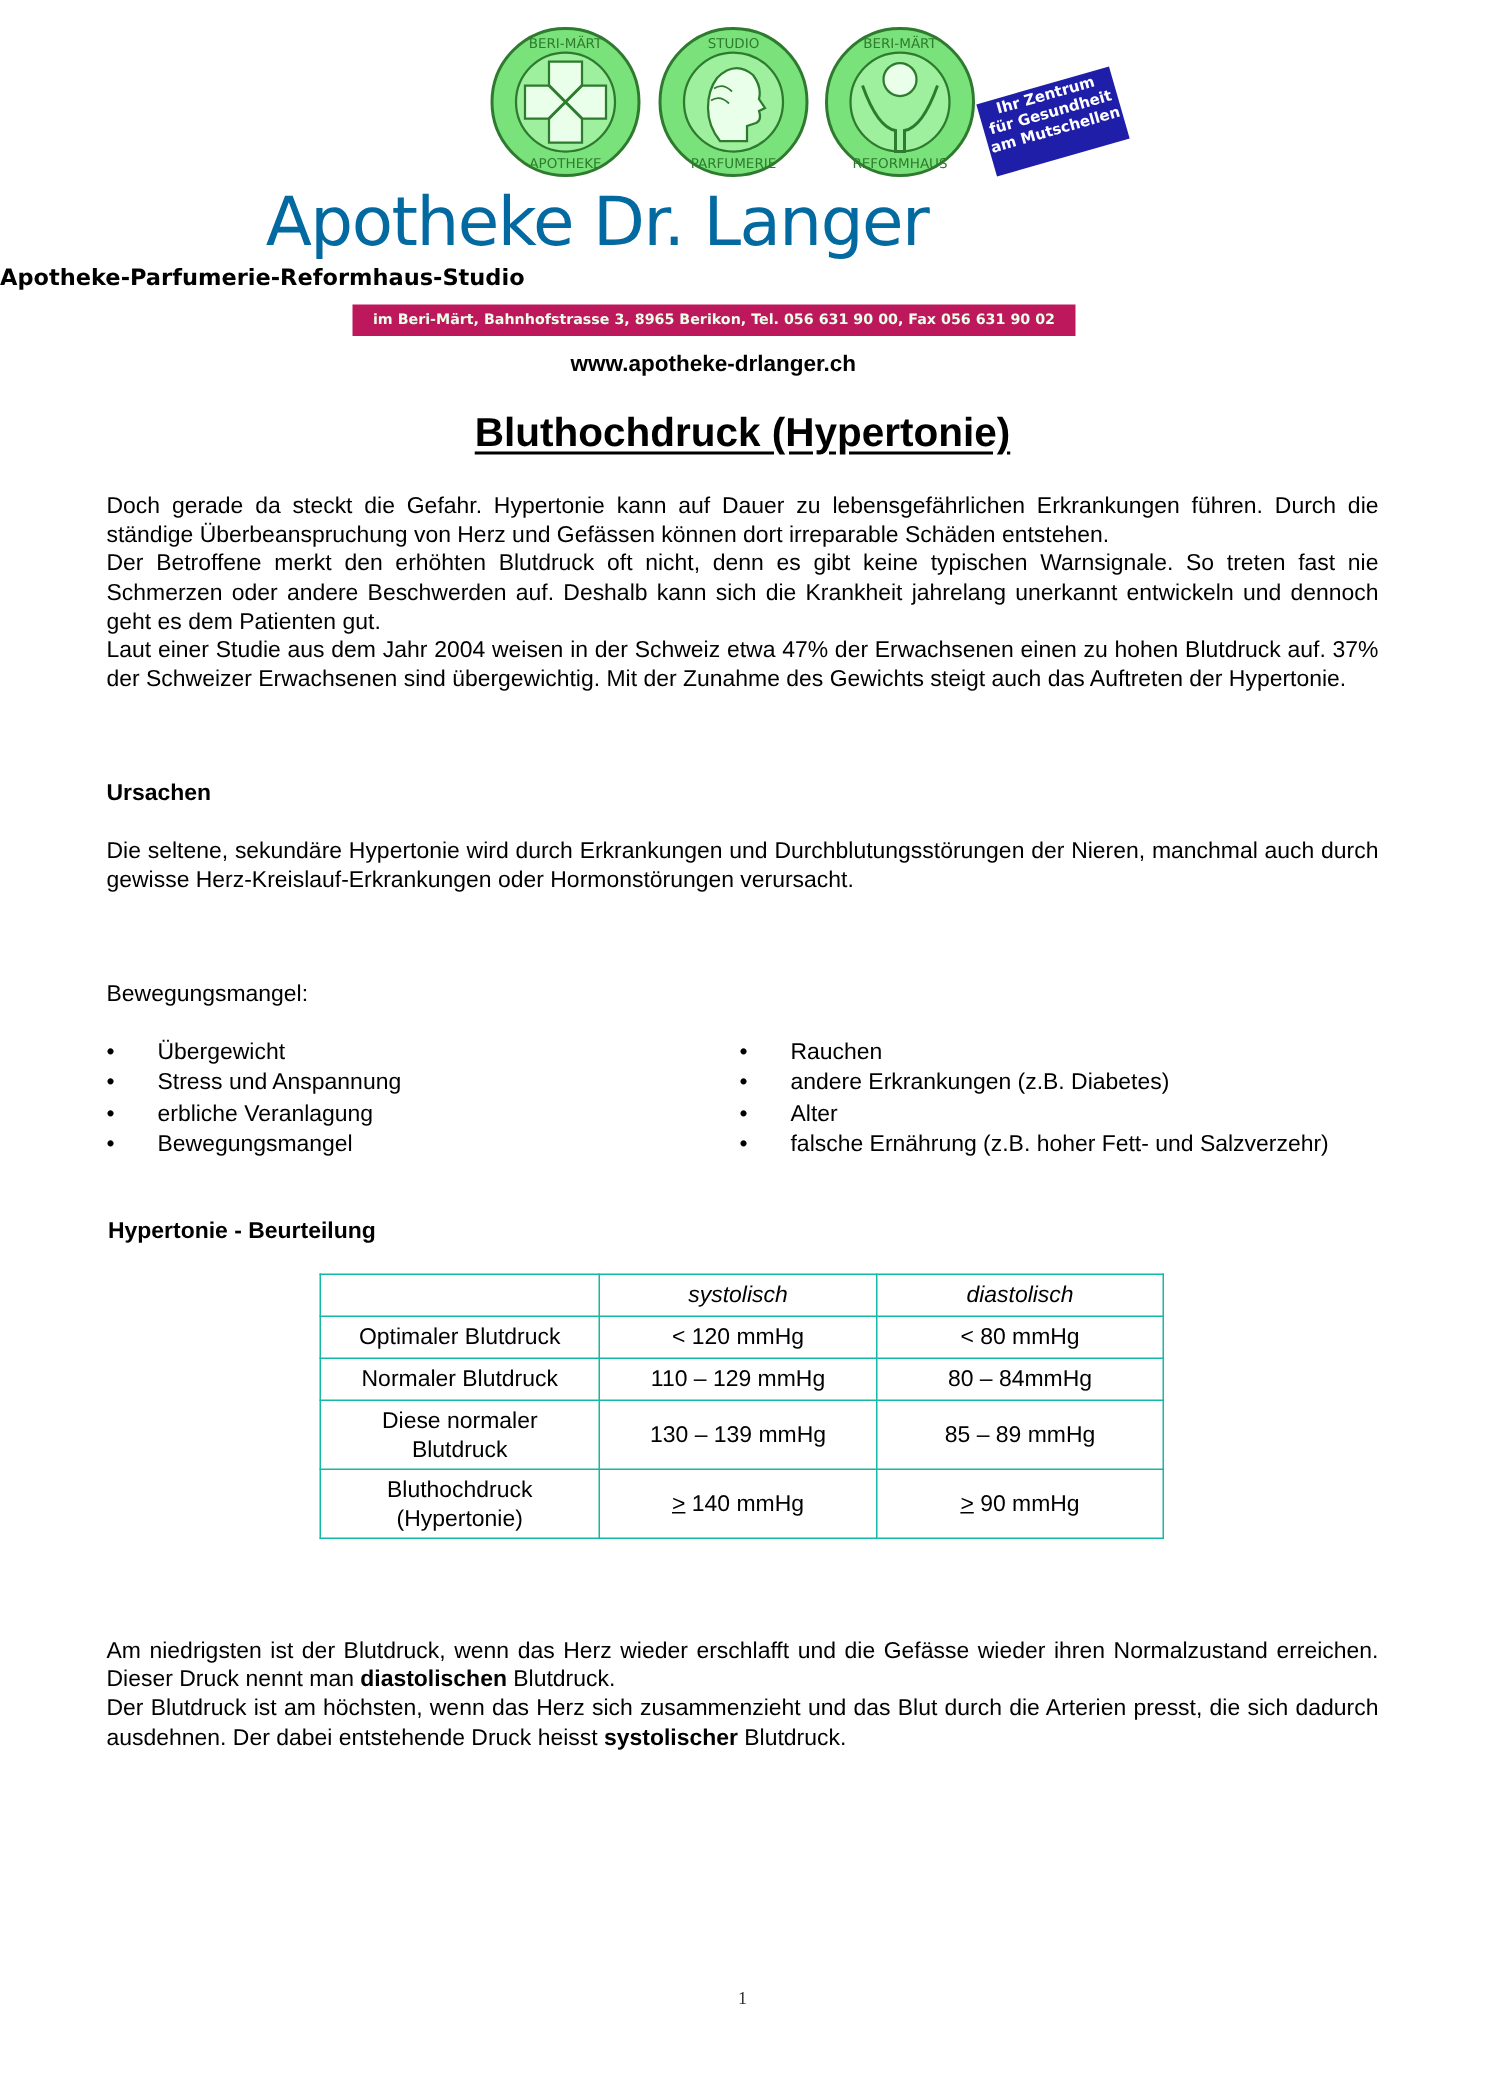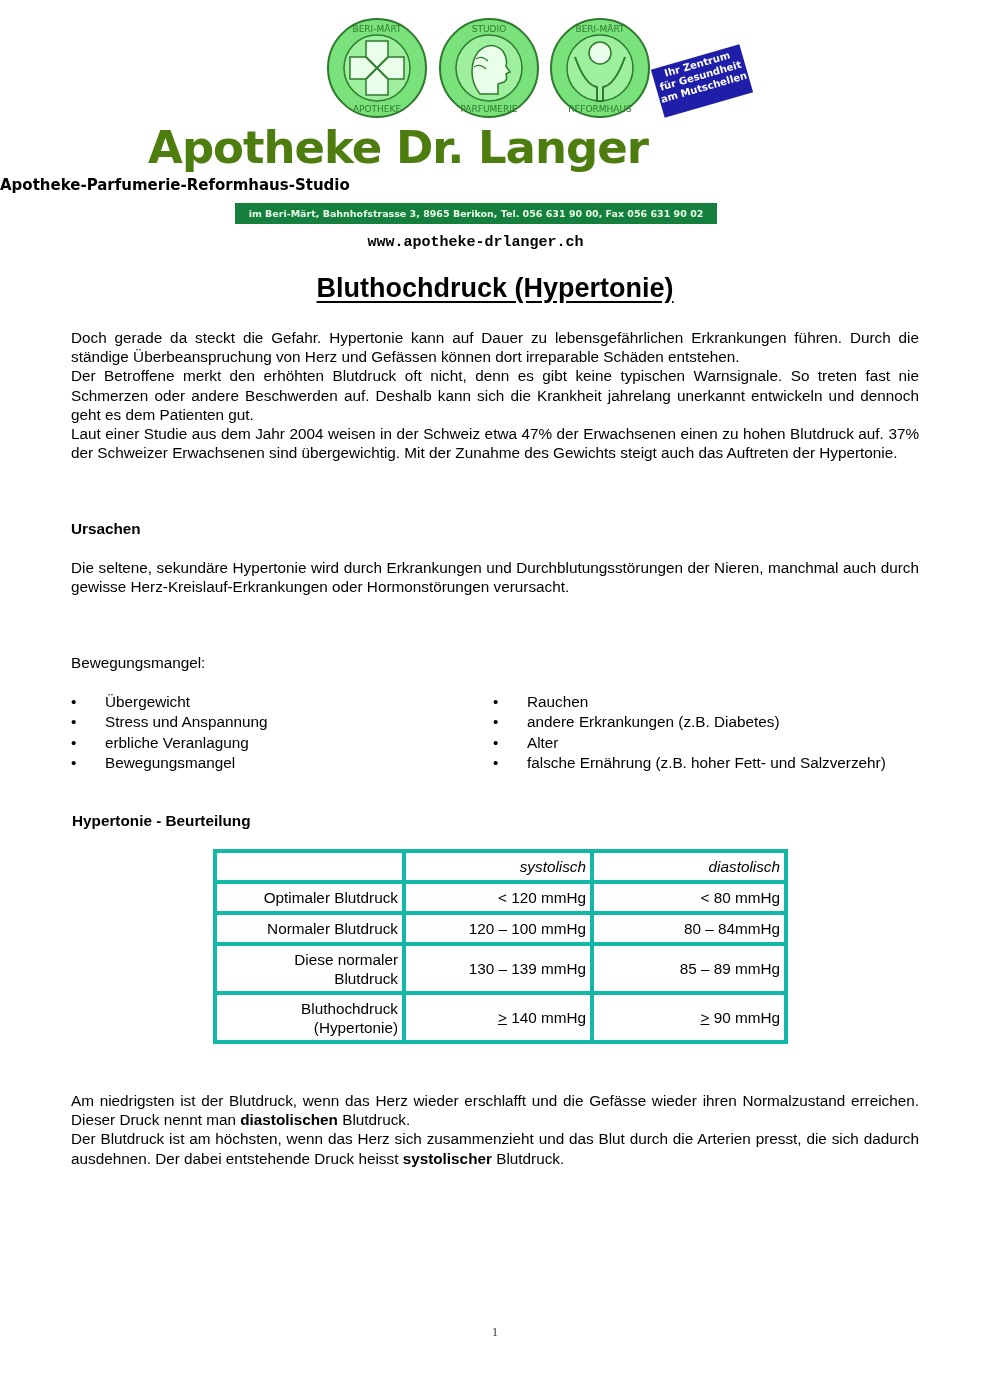--- a/index.html
+++ b/index.html
@@ -8,44 +8,44 @@
 
   
   .logos { position:absolute; top:17px; left:326px; width:430px; height:108px; }
   .logo { position:absolute; top:0; width:102px; height:102px; }
   .logo svg { width:102px; height:102px; }
   .badge { position:absolute; left:656px; top:56px; width:92px; height:50px; background:#1e1ea8; color:#fff;
            transform:rotate(-16deg); font-family:"DejaVu Sans", sans-serif; font-weight:bold; font-size:10px; line-height:12px;
            text-align:center; padding-top:2px; box-sizing:border-box; }
   .badge span { display:block; }
   .brand { position:absolute; top:118px; left:0; width:796px; text-align:center; font-family:"DejaVu Sans", sans-serif;
-           font-weight:bold; font-size:45px; letter-spacing:-1px; line-height:60px; color:#4d7c0f; }
+           font-weight:normal; font-size:45px; letter-spacing:-1px; line-height:60px; color:#0369a1; }
   .subbrand { position:absolute; top:174px; left:0; width:951px; text-align:left; font-family:"DejaVu Sans", sans-serif;
               font-weight:bold; font-size:15px; line-height:22px; }
-  .addrbar { position:absolute; top:203px; left:235px; width:482px; height:21px; background:#15803d; color:#e8ffe8;
+  .addrbar { position:absolute; top:203px; left:235px; width:482px; height:21px; background:#be185d; color:#e8ffe8;
              font-family:"DejaVu Sans", sans-serif; font-weight:bold; font-size:9.5px; line-height:21px; text-align:center; white-space:nowrap; }
-  .website { position:absolute; top:232px; left:0; width:951px; text-align:center; font-family:Liberation Mono, monospace;
+  .website { position:absolute; top:232px; left:0; width:951px; text-align:center; font-family:Liberation Sans, sans-serif;
              font-weight:bold; font-size:15px; line-height:22px; }
 
   .title { position:absolute; top:270px; left:0; width:990px; text-align:center; font-weight:bold; font-size:27px;
            text-decoration:underline; text-underline-offset:4px; line-height:36px; }
 
   .para { position:absolute; left:71px; width:848px; font-size:15.3px; line-height:19.2px; text-align:justify; }
   .para p { margin:0; }
   .heading { position:absolute; left:71px; font-weight:bold; font-size:15.3px; line-height:19px; }
 
   .bullets { position:absolute; top:692px; font-family:"Liberation Sans", sans-serif; font-size:15.3px; }
   .bullets .item { position:relative; height:20.3px; line-height:20.3px; white-space:nowrap; }
   .bullets .dot { position:absolute; left:0; top:0; }
   .bullets .txt { position:absolute; left:34px; top:0; }
   .col-left { left:71px; width:400px; }
   .col-right { left:493px; width:430px; }
 
   table.bp { position:absolute; top:849px; left:213px; border-collapse:collapse; font-size:15.3px; }
-  table.bp td { border:4px solid #14b8a6; text-align:right; vertical-align:middle; padding:0 4px; line-height:19px;margin-top:40px; }
+  table.bp td { border:1px solid #14b8a6; text-align:center; vertical-align:middle; padding:0 4px; line-height:19px;margin-top:40px; }
   table.bp td.c0 { width:177px; }
   table.bp td.c1 { width:176px; }
   table.bp td.c2 { width:182px; }
   table.bp tr.r-h td { height:27px; font-style:italic; }
   table.bp tr.r1 td { height:27px; }
   table.bp tr.r2 td { height:27px; }
   table.bp tr.r3 td { height:45px; }
   table.bp tr.r4 td { height:45px; }
   .ge { text-decoration:underline; }
 
@@ -160,21 +160,21 @@
       <td class="c1">systolisch</td>
       <td class="c2">diastolisch</td>
     </tr>
     <tr class="r1">
       <td class="c0">Optimaler Blutdruck</td>
       <td class="c1">&lt; 120 mmHg</td>
       <td class="c2">&lt; 80 mmHg</td>
     </tr>
     <tr class="r2">
       <td class="c0">Normaler Blutdruck</td>
-      <td class="c1">120 – 100 mmHg</td>
+      <td class="c1">110 – 129 mmHg</td>
       <td class="c2">80 – 84mmHg</td>
     </tr>
     <tr class="r3">
       <td class="c0"><span>Diese normaler</span><br><span>Blutdruck</span></td>
       <td class="c1">130 – 139 mmHg</td>
       <td class="c2">85 – 89 mmHg</td>
     </tr>
     <tr class="r4">
       <td class="c0"><span>Bluthochdruck</span><br><span>(Hypertonie)</span></td>
       <td class="c1"><span class="ge">&gt;</span><span> 140 mmHg</span></td>

